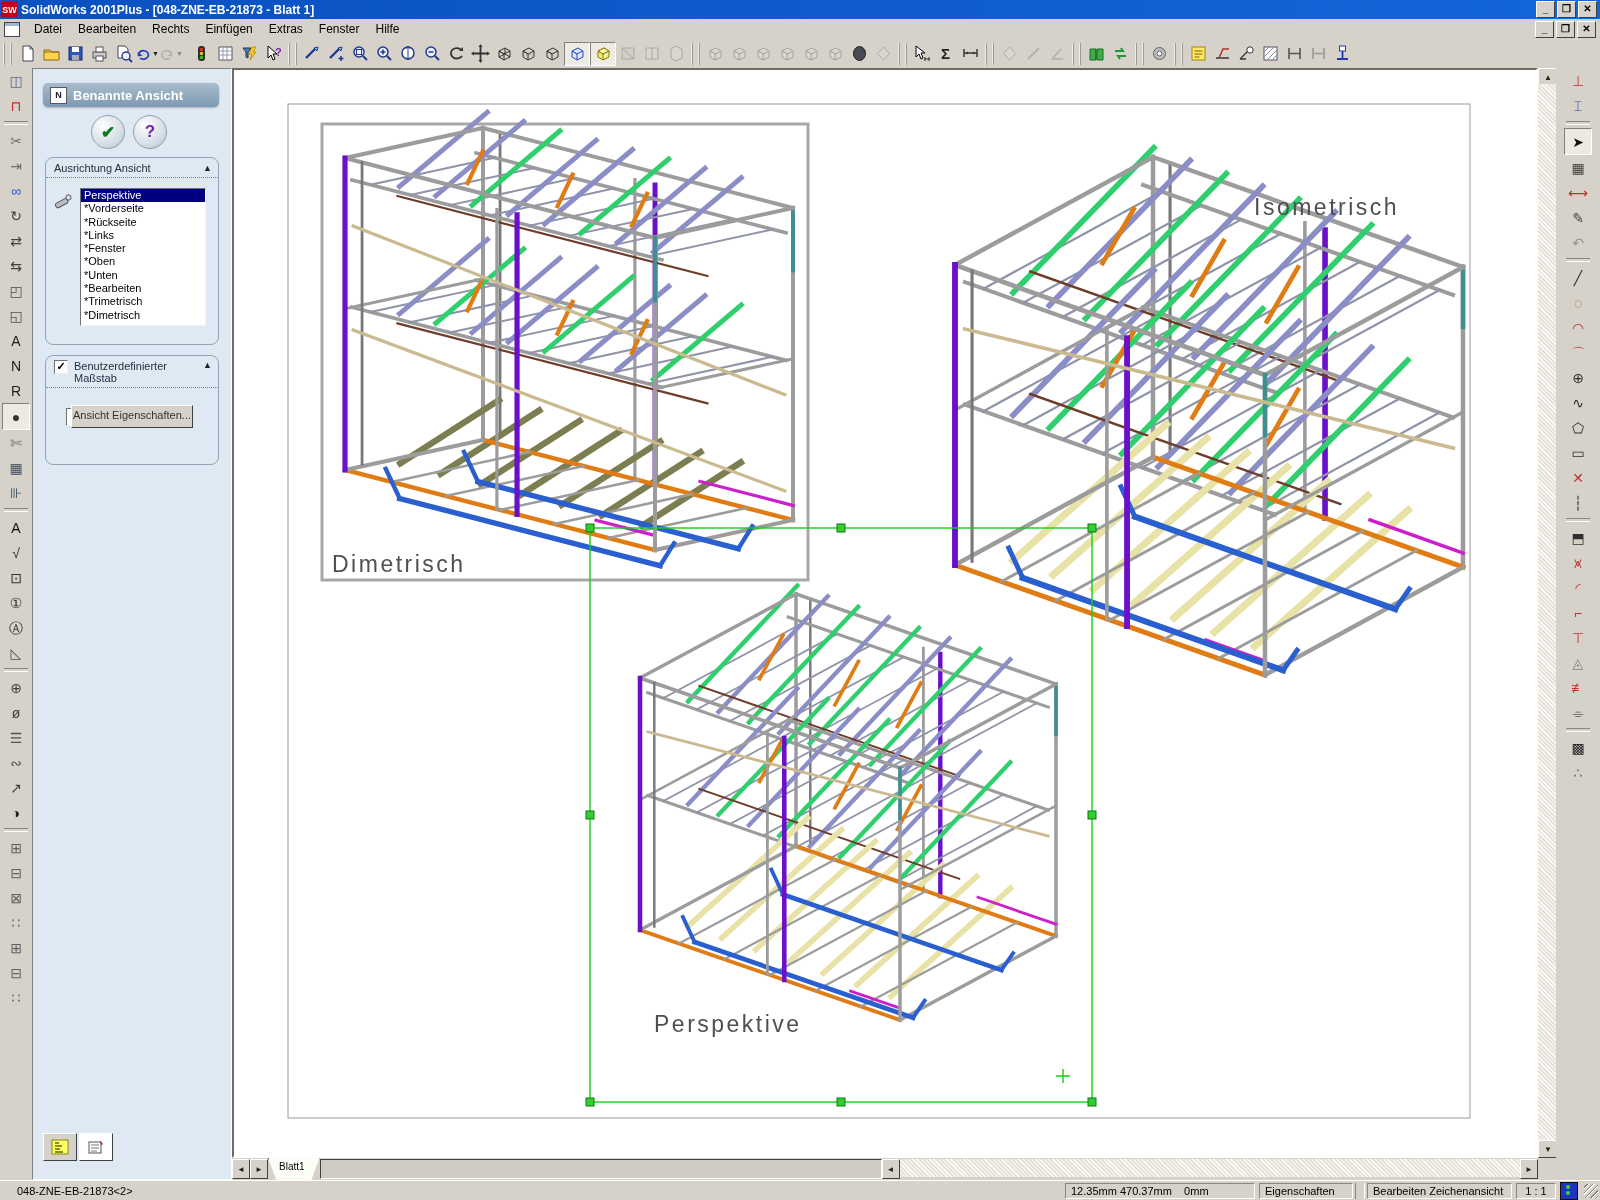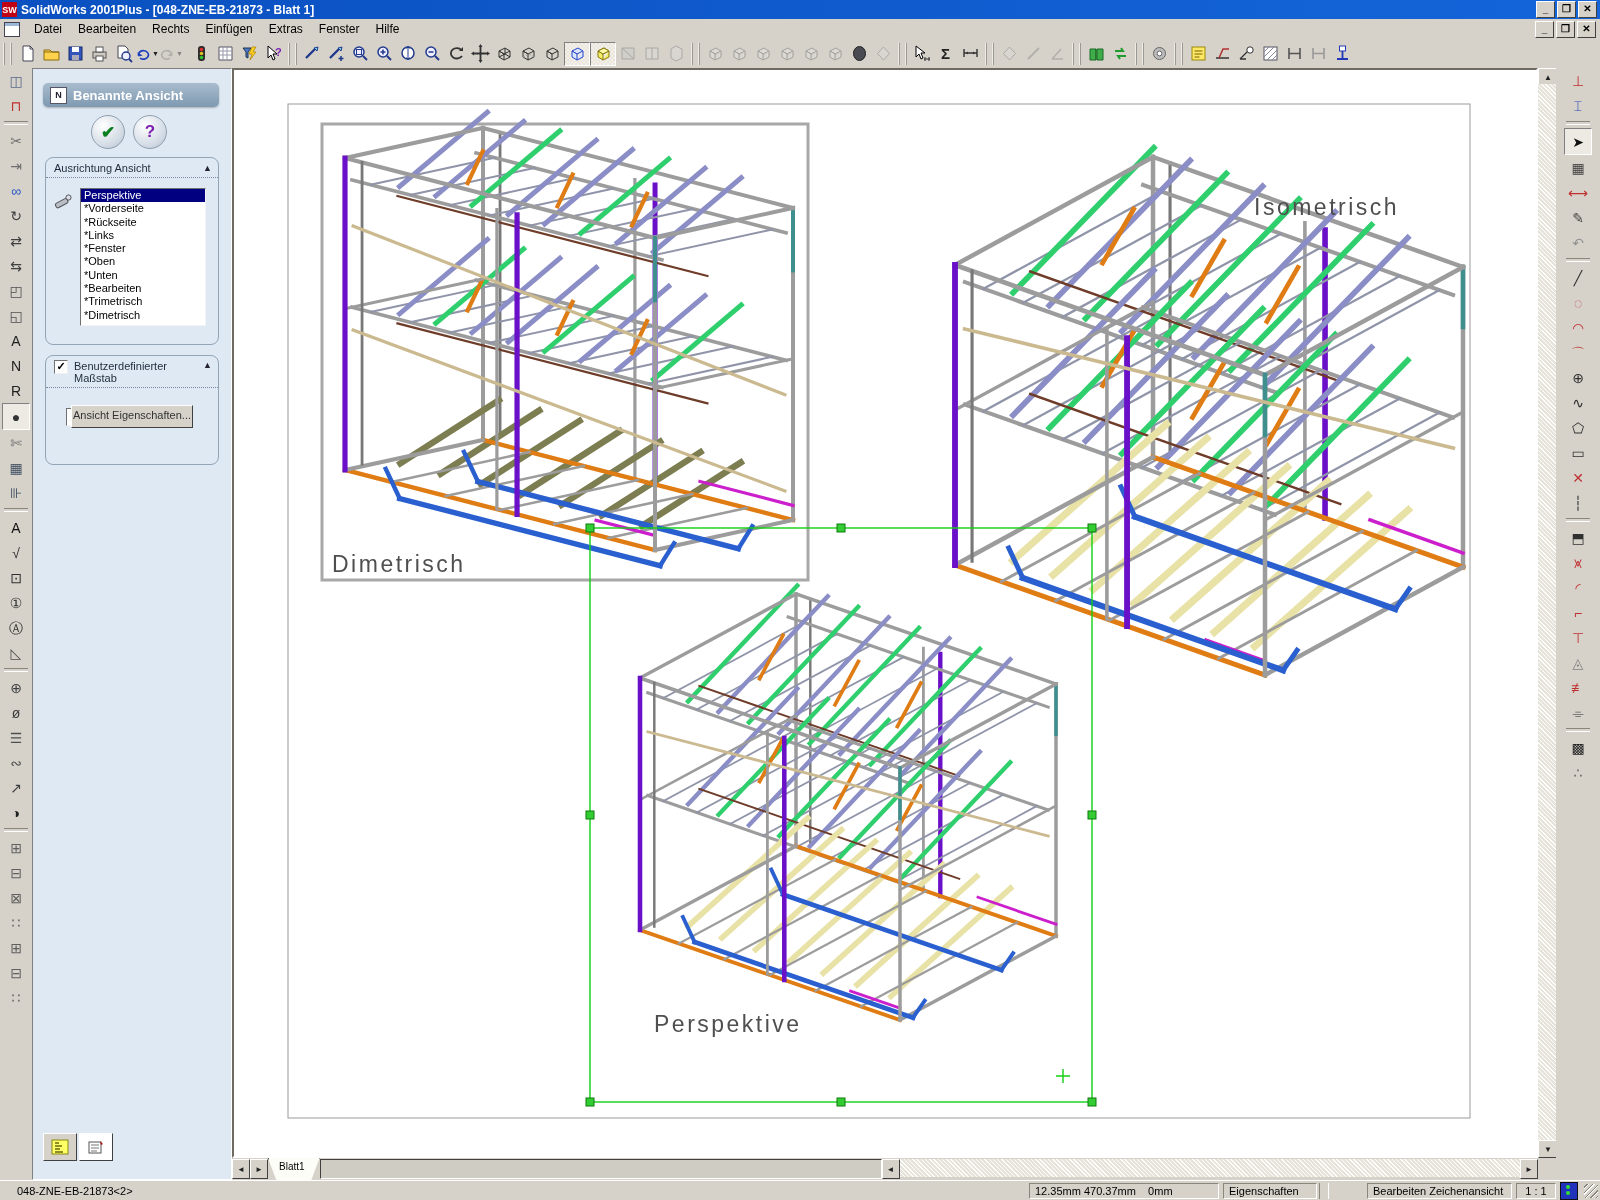--- a/index.html
+++ b/index.html
@@ -84,21 +84,21 @@
   #vscroll{left:1538px;top:68px;width:18px;height:1090px;}
   #tabrow{left:232px;top:1158px;width:1306px;height:22px;background:#d6d2ca;display:flex;align-items:stretch;}
   #sheettab{height:20px;background:#fdfdf8;border:1px solid #333;border-top:none;font-size:10px;
     padding:3px 14px 0 10px;clip-path:polygon(0 0,100% 0,calc(100% - 9px) 100%,9px 100%);}
   #tab-thumb{width:560px;height:18px;margin-top:1px;background:#cfccc4;border:1px solid #404040;
     border-right-color:#fff;border-bottom-color:#fff;}
   
   #statusbar{left:0;top:1180px;width:1600px;height:20px;background:#d6d2ca;display:flex;
     align-items:center;font-size:11px;color:#000;border-top:1px solid #fff;}
   .sfield{height:16px;border:1px solid;border-color:#8a867e #fff #fff #8a867e;
-    padding:1px 5px 0 5px;white-space:pre;box-sizing:border-box;margin-left:36px;}
+    padding:1px 5px 0 5px;white-space:pre;box-sizing:border-box;}
   
   text.viewlabel{font-family:"Liberation Sans",sans-serif;font-size:23px;fill:#4f4f4f;
     letter-spacing:2.5px;}
 </style>
 </head>
 <body>
 
 <div class="abs" id="titlebar">
   <div id="sw-logo">SW</div>
   <span>SolidWorks 2001Plus - [048-ZNE-EB-21873 - Blatt 1]</span>

